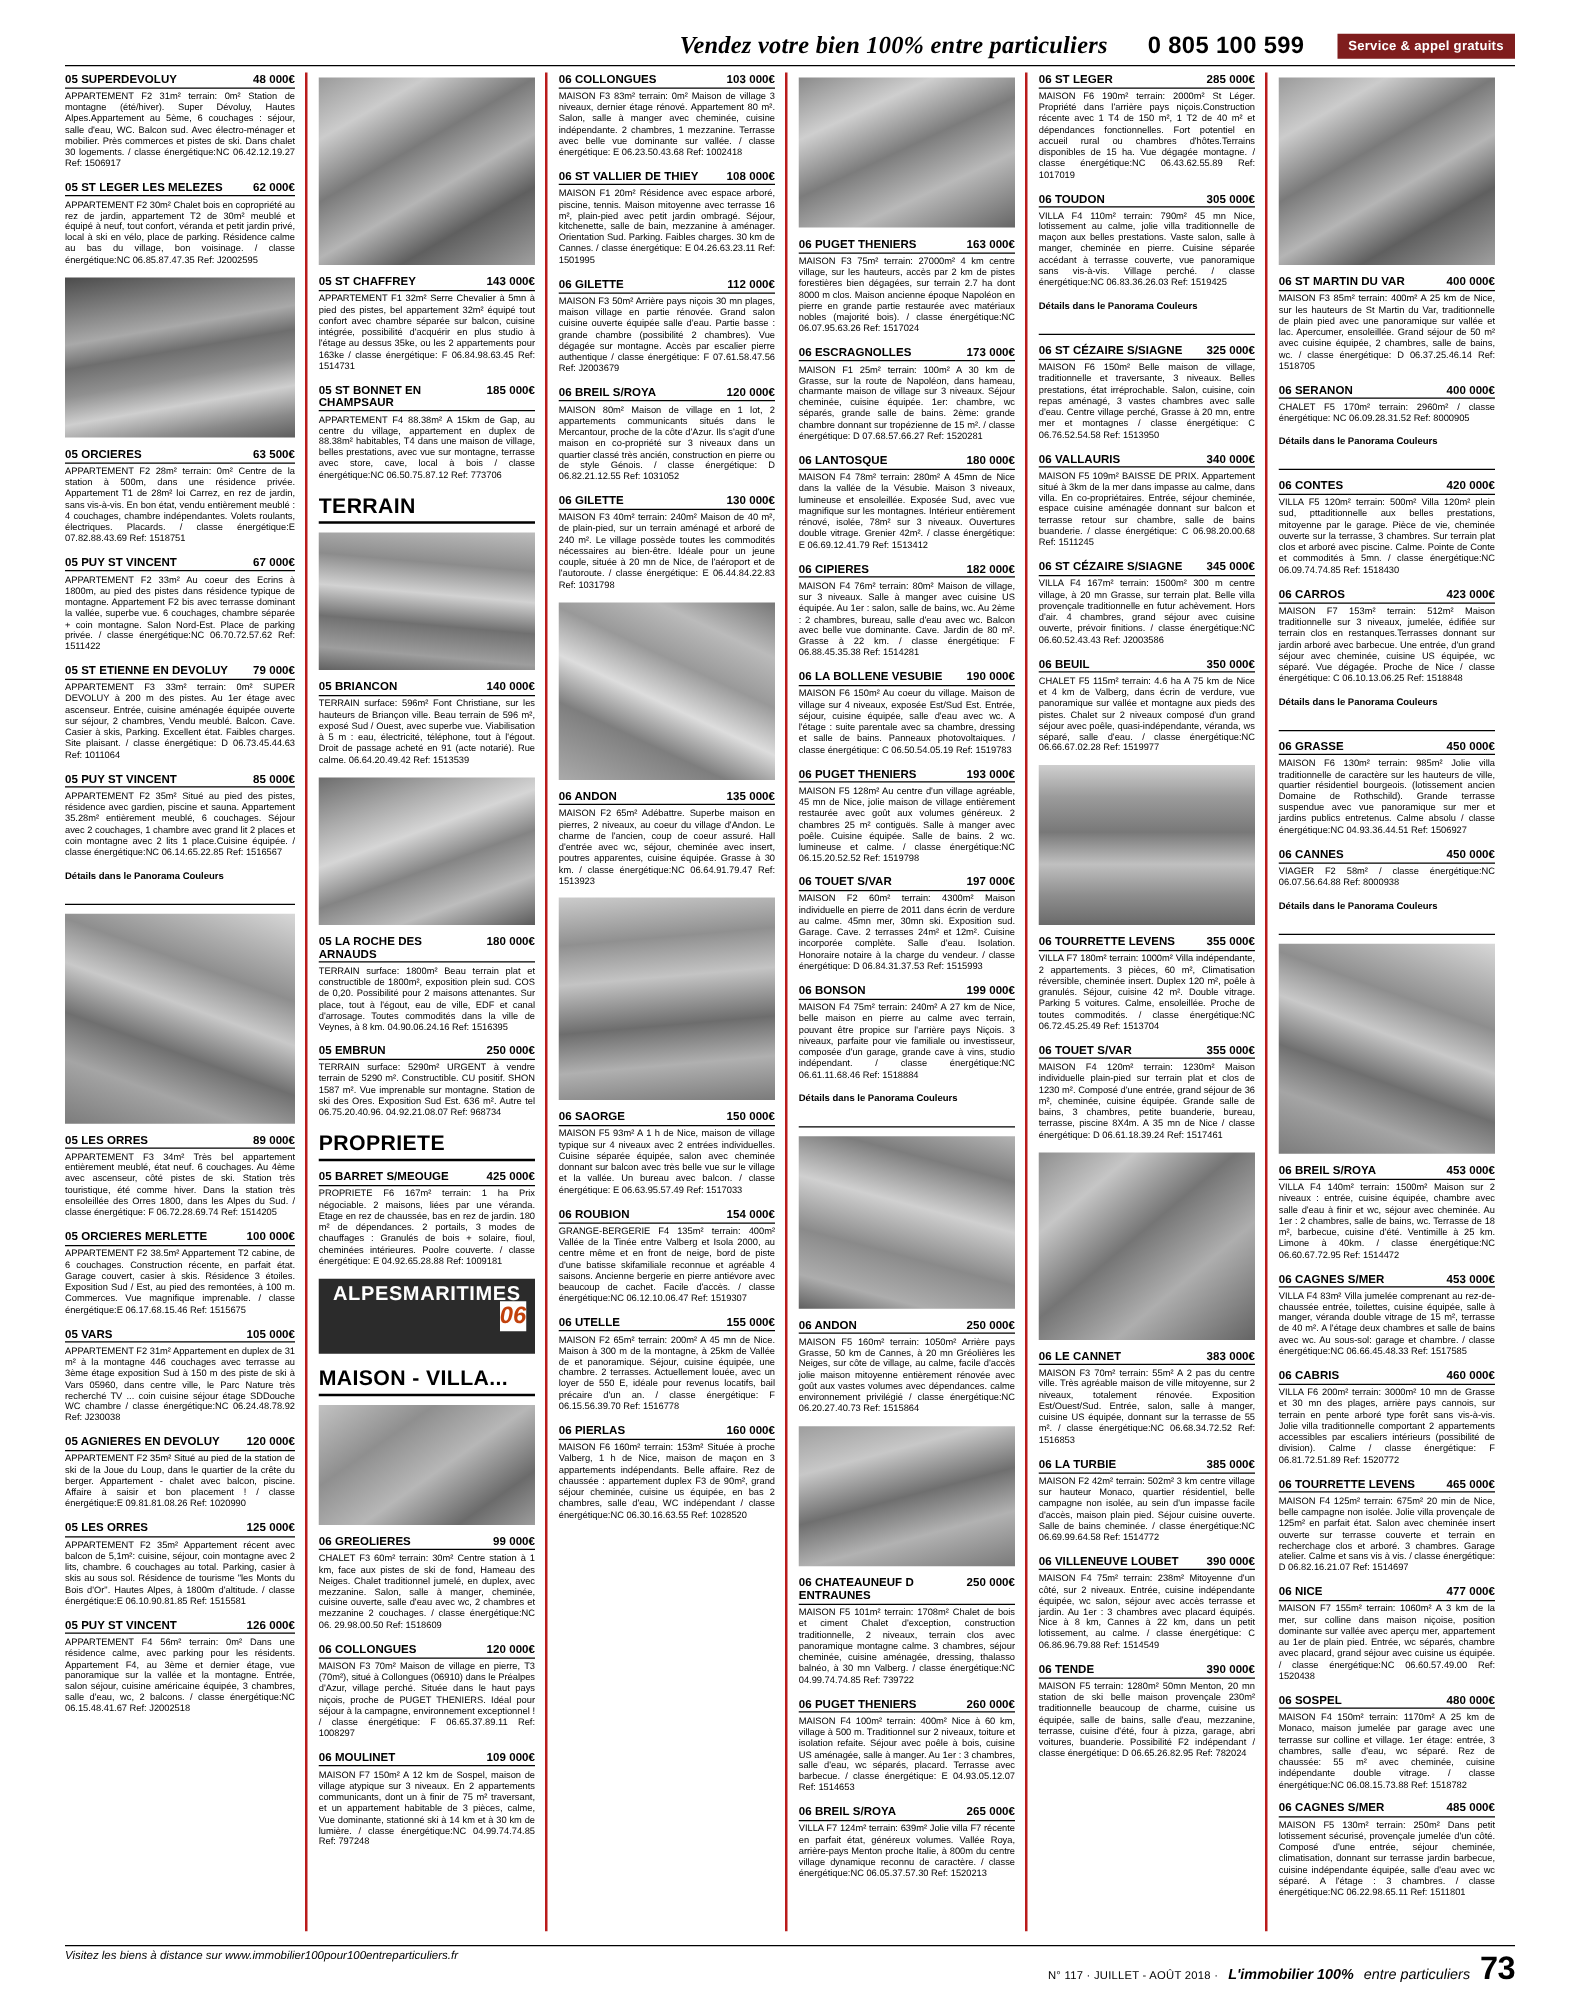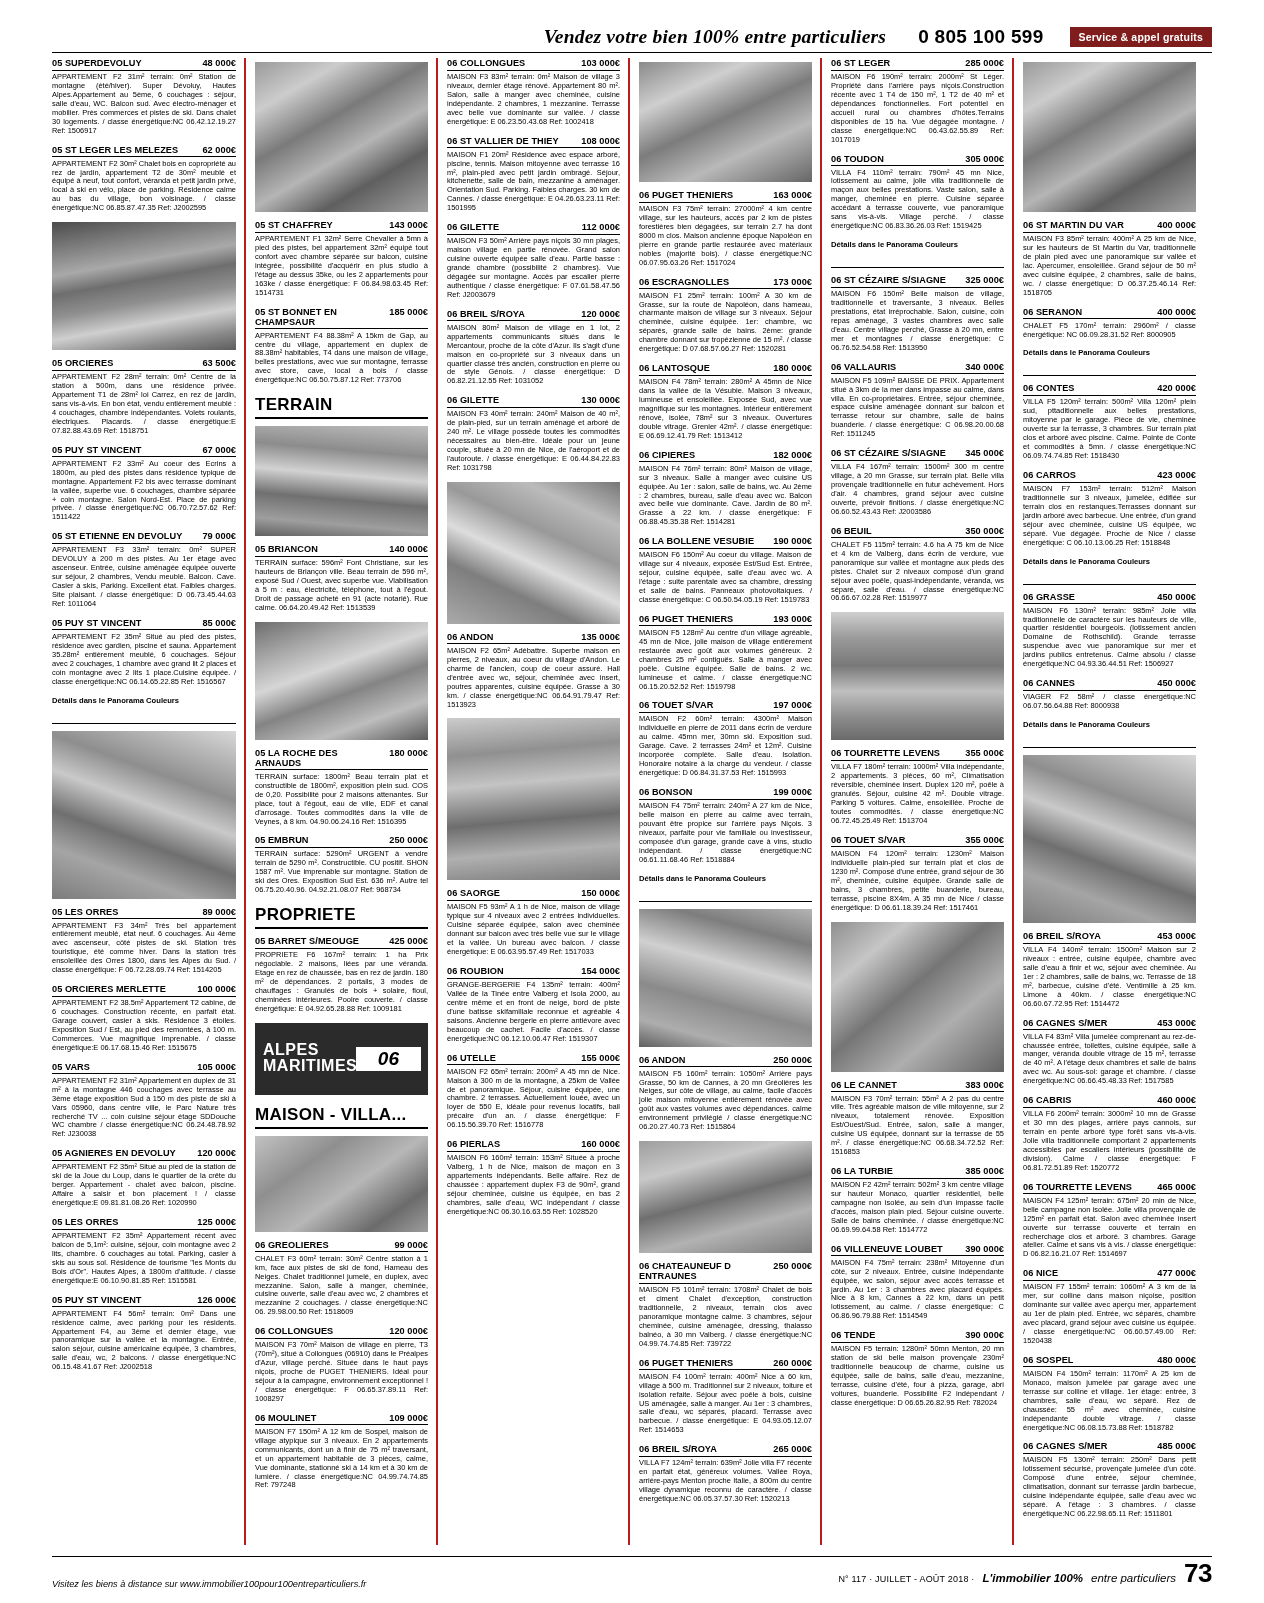--- a/index.html
+++ b/index.html
@@ -94,37 +94,37 @@
      linear-gradient(195deg,#b4b4b4 0%,#7d7d7d 20%,#d0d0d0 42%,#8a8a8a 65%,#adadad 85%,#5f5f5f 100%);}
   .ph11 { height: 112px; background:
      linear-gradient(165deg,#9e9e9e 0%,#c8c8c8 25%,#6f6f6f 50%,#b2b2b2 72%,#7a7a7a 100%);}
   .ph12 { height: 128px; background:
      linear-gradient(180deg,#cfcfcf 0%,#9b9b9b 20%,#787878 42%,#c0c0c0 62%,#8d8d8d 82%,#6a6a6a 100%);}
   .ph13 { height: 150px; background:
      linear-gradient(140deg,#8f8f8f 0%,#c6c6c6 22%,#757575 45%,#aeaeae 68%,#646464 100%);}
 
   
   .logo-box {
-    width: 100%; height: 72px; background: #2b2b2b; color: #fff;
-    display: flex; flex-direction: column; justify-content: center;
+    width: 100%; height: 60px; background: #2b2b2b; color: #fff;
+    display: flex; justify-content: center;
     padding: 5px 8px; margin: 6px 0 8px 0; position: relative;
   }
   .logo-box .l1 { font-weight: bold; font-size: 16px; letter-spacing: .5px; line-height: 1; }
   .logo-box .l2 { font-weight: bold; font-size: 16px; letter-spacing: .5px; line-height: 1.05; }
   .logo-06 {
     position: absolute; right: 7px; top: 50%; transform: translateY(-50%);
-    background: #fff; color: #000000; font-weight: bold; font-size: 19px;
-    padding: 1px 22px; font-style: italic;
+    background: #fff; color: #c2410c; font-weight: bold; font-size: 19px;
+    padding: 1px 0; font-style: italic;
   }
 
   
   .rule-bot { position:absolute; left:52px; right:52px; bottom:46px; border-top:1px solid #000; }
   .footer {
     position: absolute; left: 52px; right: 52px; bottom: 14px; height: 30px;
-    display: flex; align-items: flex-end; justify-content: space-between;
+    display: flex; align-items: flex-start; justify-content: space-between;
     font-size: 9.2px;
     gap: 12px;
   }
   .footer .f-left { font-style: italic; }
   .footer .f-mid { font-weight: normal; font-size: 9px; letter-spacing:.2px; }
   .footer .f-right { display:flex; align-items:baseline; gap:8px; }
   .footer .brand { font-weight: bold; font-style: italic; font-size: 11.5px; }
   .pageno { font-weight: bold; font-size: 26px; letter-spacing:-.5px; }
 </style>
 </head>

